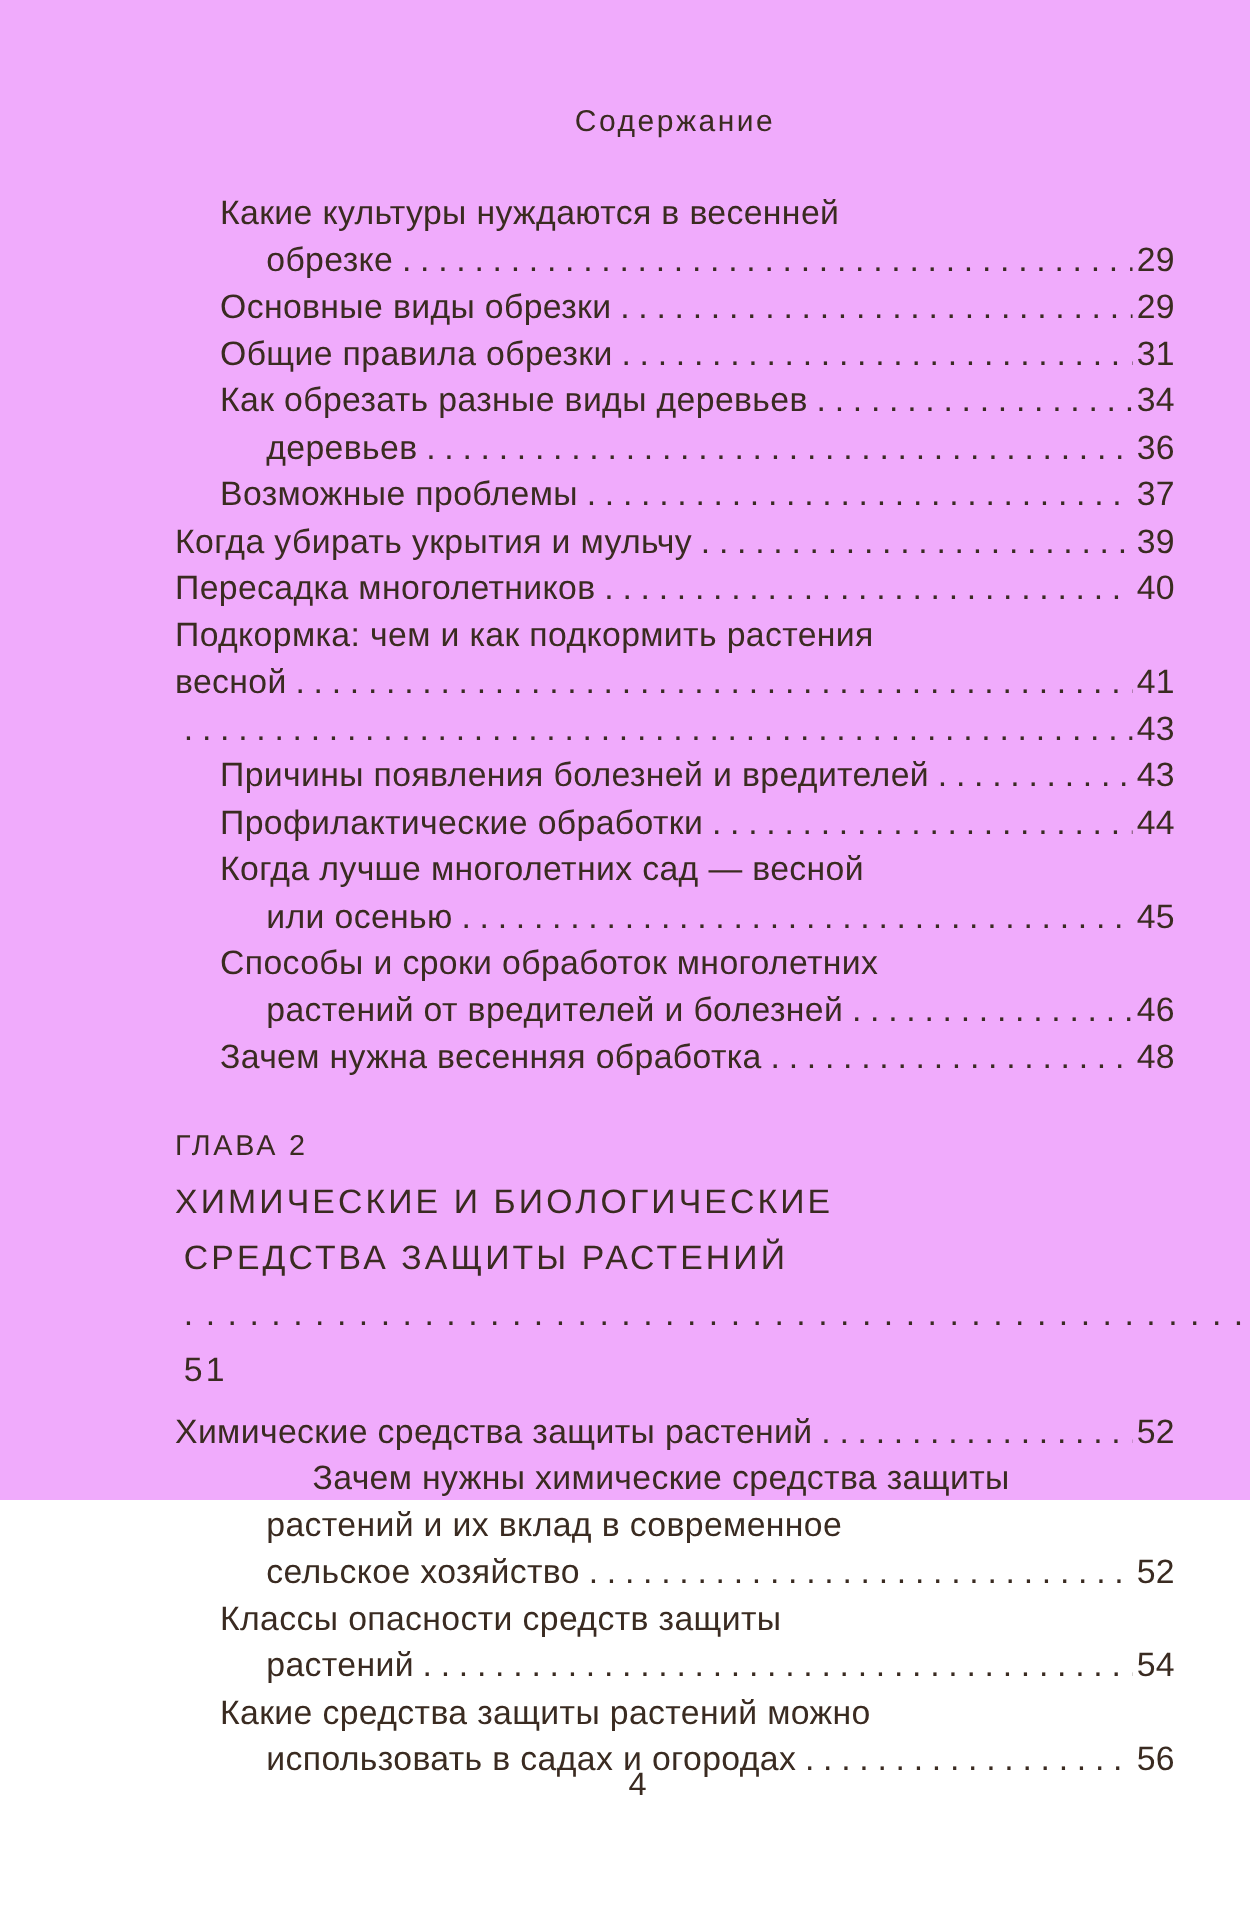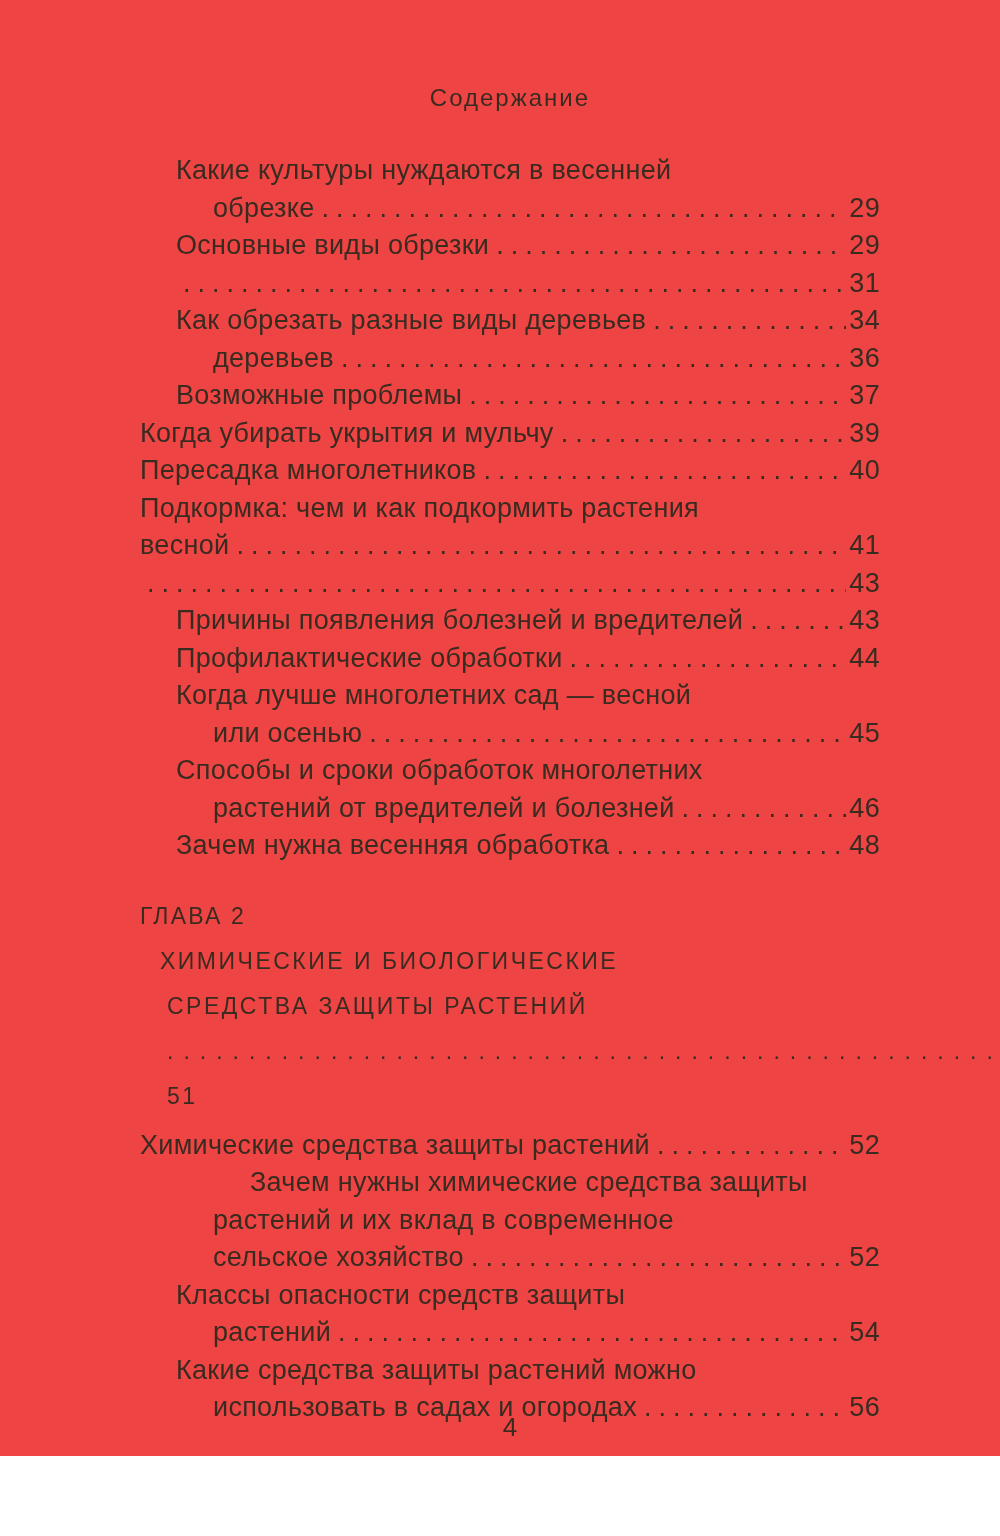--- a/index.html
+++ b/index.html
@@ -10,24 +10,24 @@
   body {
     width: 1000px;
     height: 1536px;
     overflow: hidden;
     font-family: "Liberation Sans", "DejaVu Sans", sans-serif;
     color: #3a2b21;
   }
   .page {
     position: relative;
     width: 1000px;
-    height: 1456px;
+    height: 1200px;
     box-sizing: border-box;
-    padding: 84px 120px 0 140px;
-    background: #ef4444;
+    padding: 84px 60px 0 140px;
+    background: #f0abfc;
   }
   .page-title {
     font-size: 24px;
     font-weight: 300;
     letter-spacing: 2px;
     line-height: 28px;
     text-align: center;
     margin: 0 0 40px 0;
   }
   .toc {
@@ -63,24 +63,23 @@
     flex: 0 0 auto;
   }
   .row.chapter-label {
     font-size: 23px;
     letter-spacing: 2.2px;
     line-height: 30px;
     margin-top: 36px;
     margin-bottom: 8px;
   }
   .row.chapter-heading {
-    font-size: 23px;
+    font-size: 27px;
     letter-spacing: 2.5px;
     line-height: 45px;
-    margin-left: 20px;
   }
   .row.chapter-heading .dots::after {
     letter-spacing: 10px;
   }
   .row.chapter-heading.last-heading-line {
     margin-bottom: 8px;
     flex-direction: column;
   }
   .footer-page-number {
     position: absolute;
@@ -106,20 +105,21 @@
         <span class="t">обрезке</span>
         <span class="dots"></span>
         <span class="pg">29</span>
       </div>
       <div class="row ind1 entry">
         <span class="t">Основные виды обрезки</span>
         <span class="dots"></span>
         <span class="pg">29</span>
       </div>
       <div class="row ind1 entry">
+        <span class="t">Общие правила обрезки</span>
         <span class="dots"></span>
         <span class="pg">31</span>
       </div>
       <div class="row ind1 entry">
         <span class="t">Как обрезать разные виды деревьев</span>
         <span class="dots"></span>
         <span class="pg">34</span>
       </div>
       <div class="row ind2 entry">
         <span class="t">деревьев</span>

